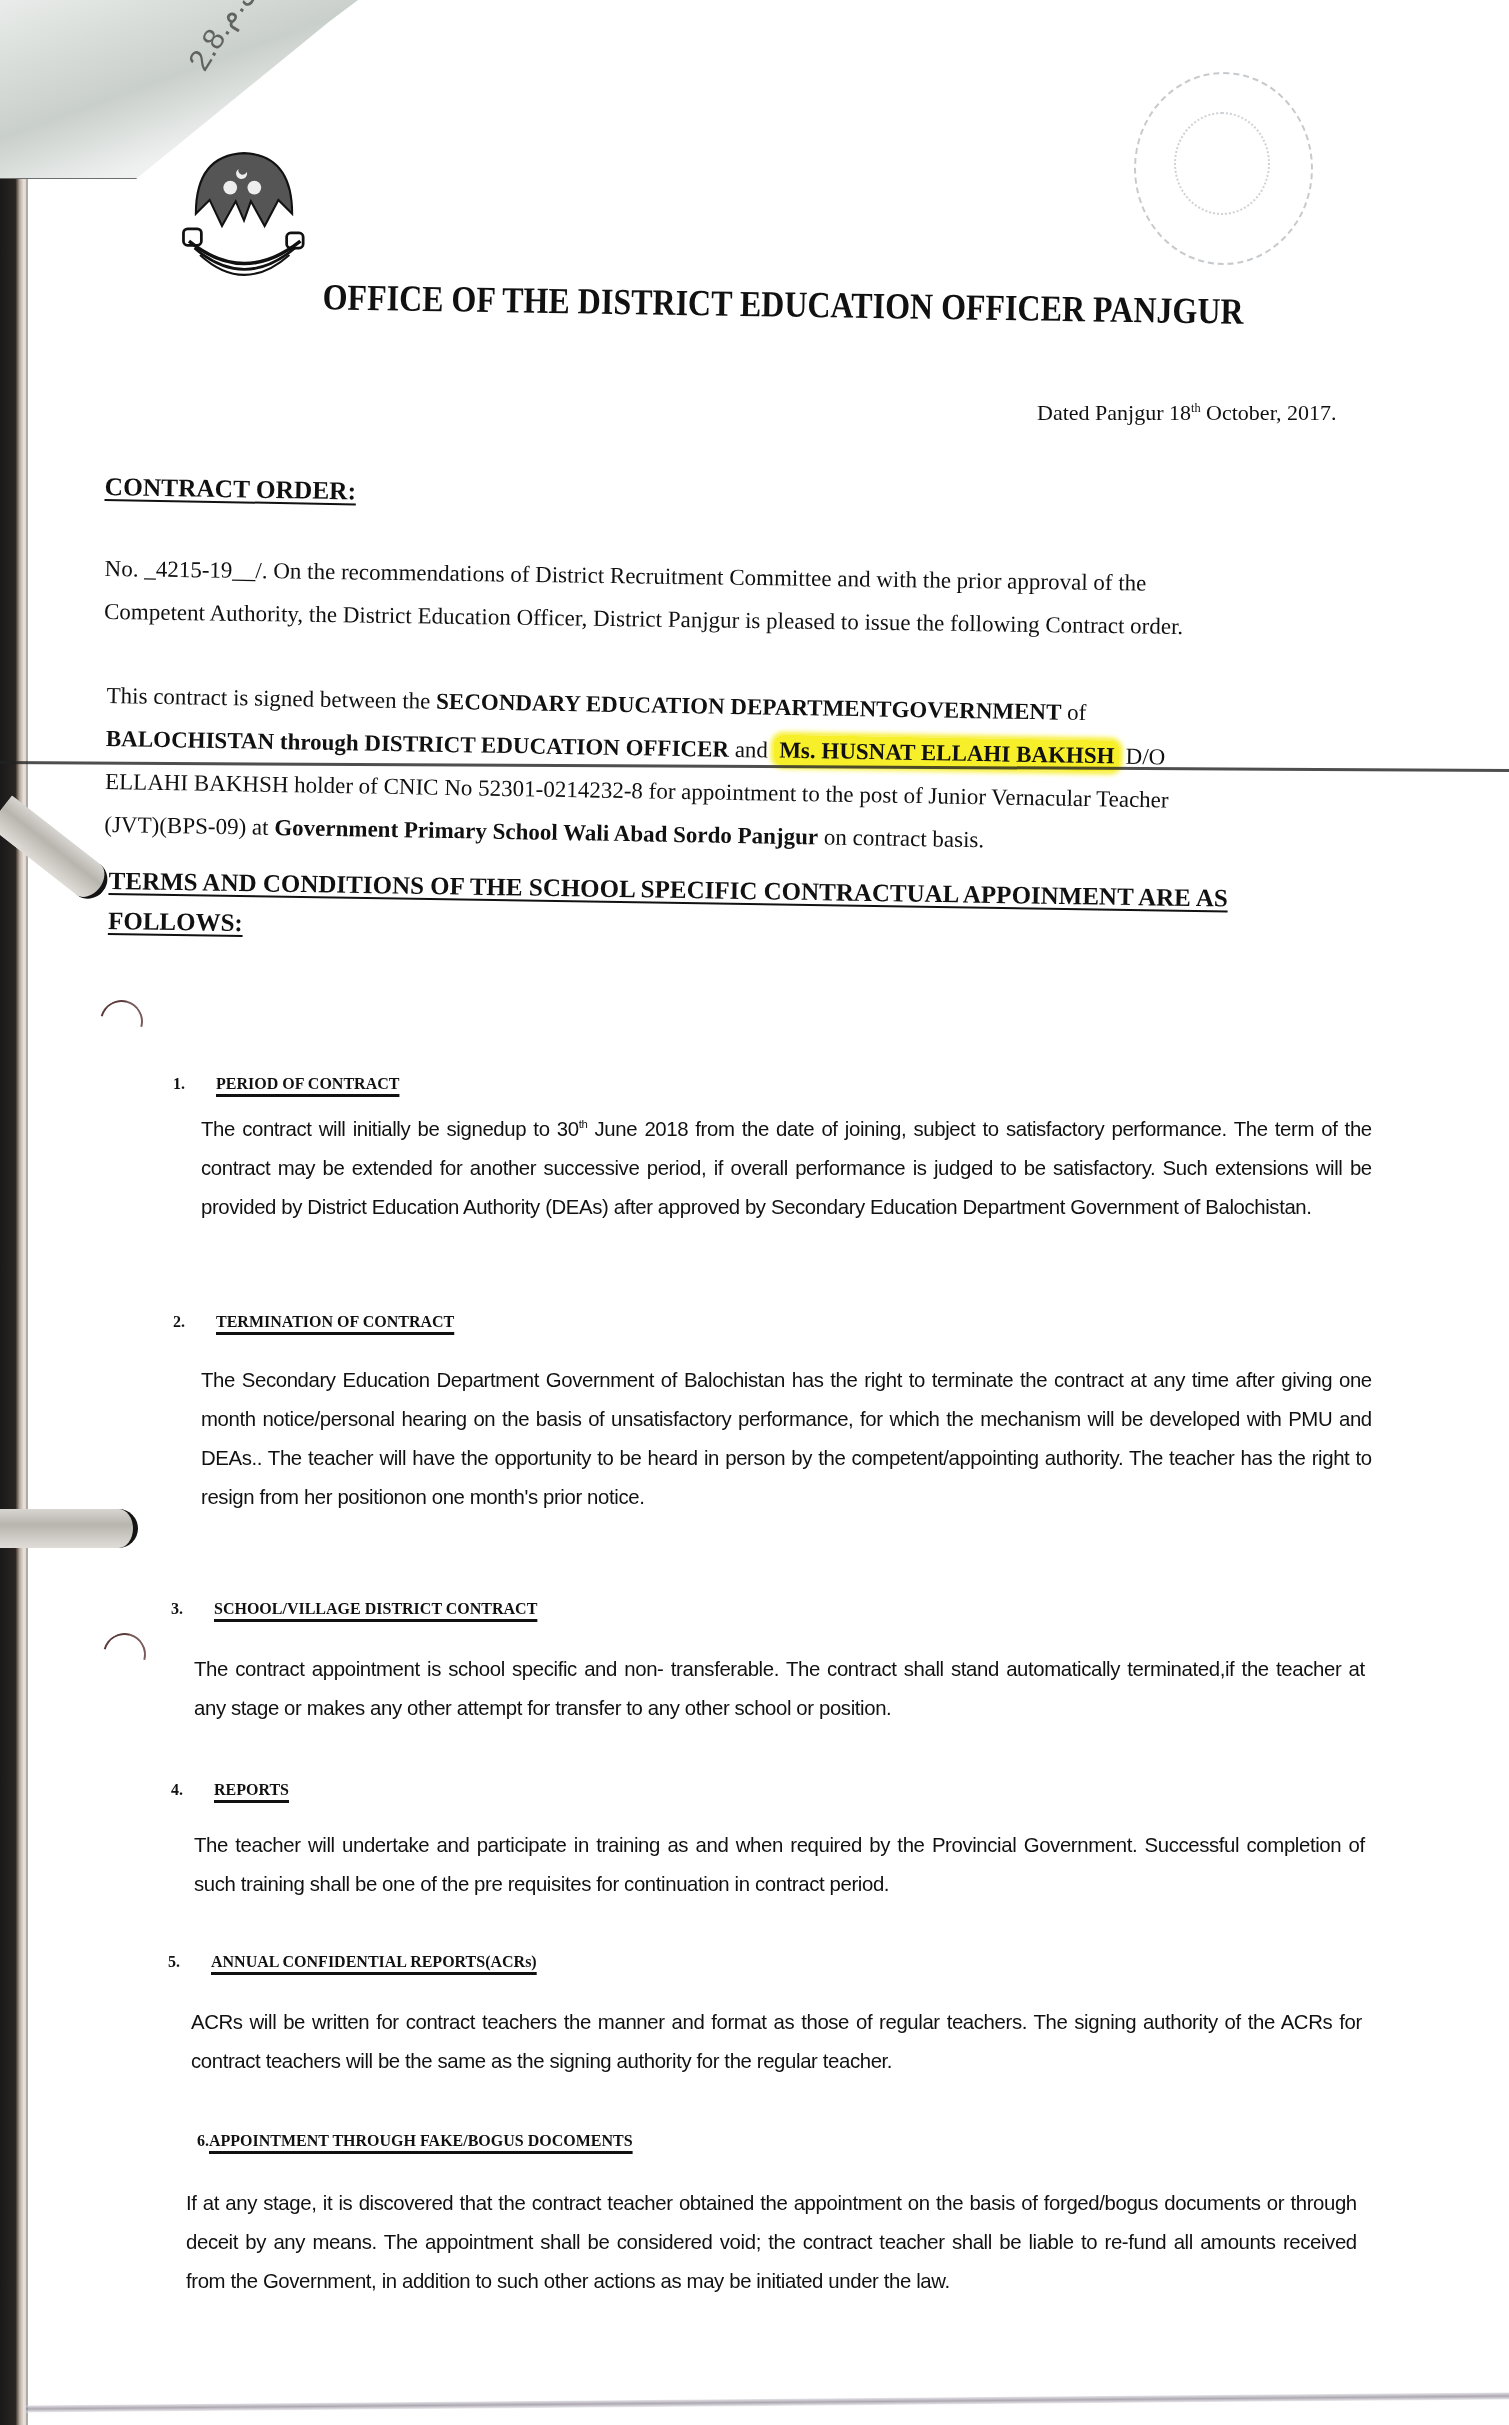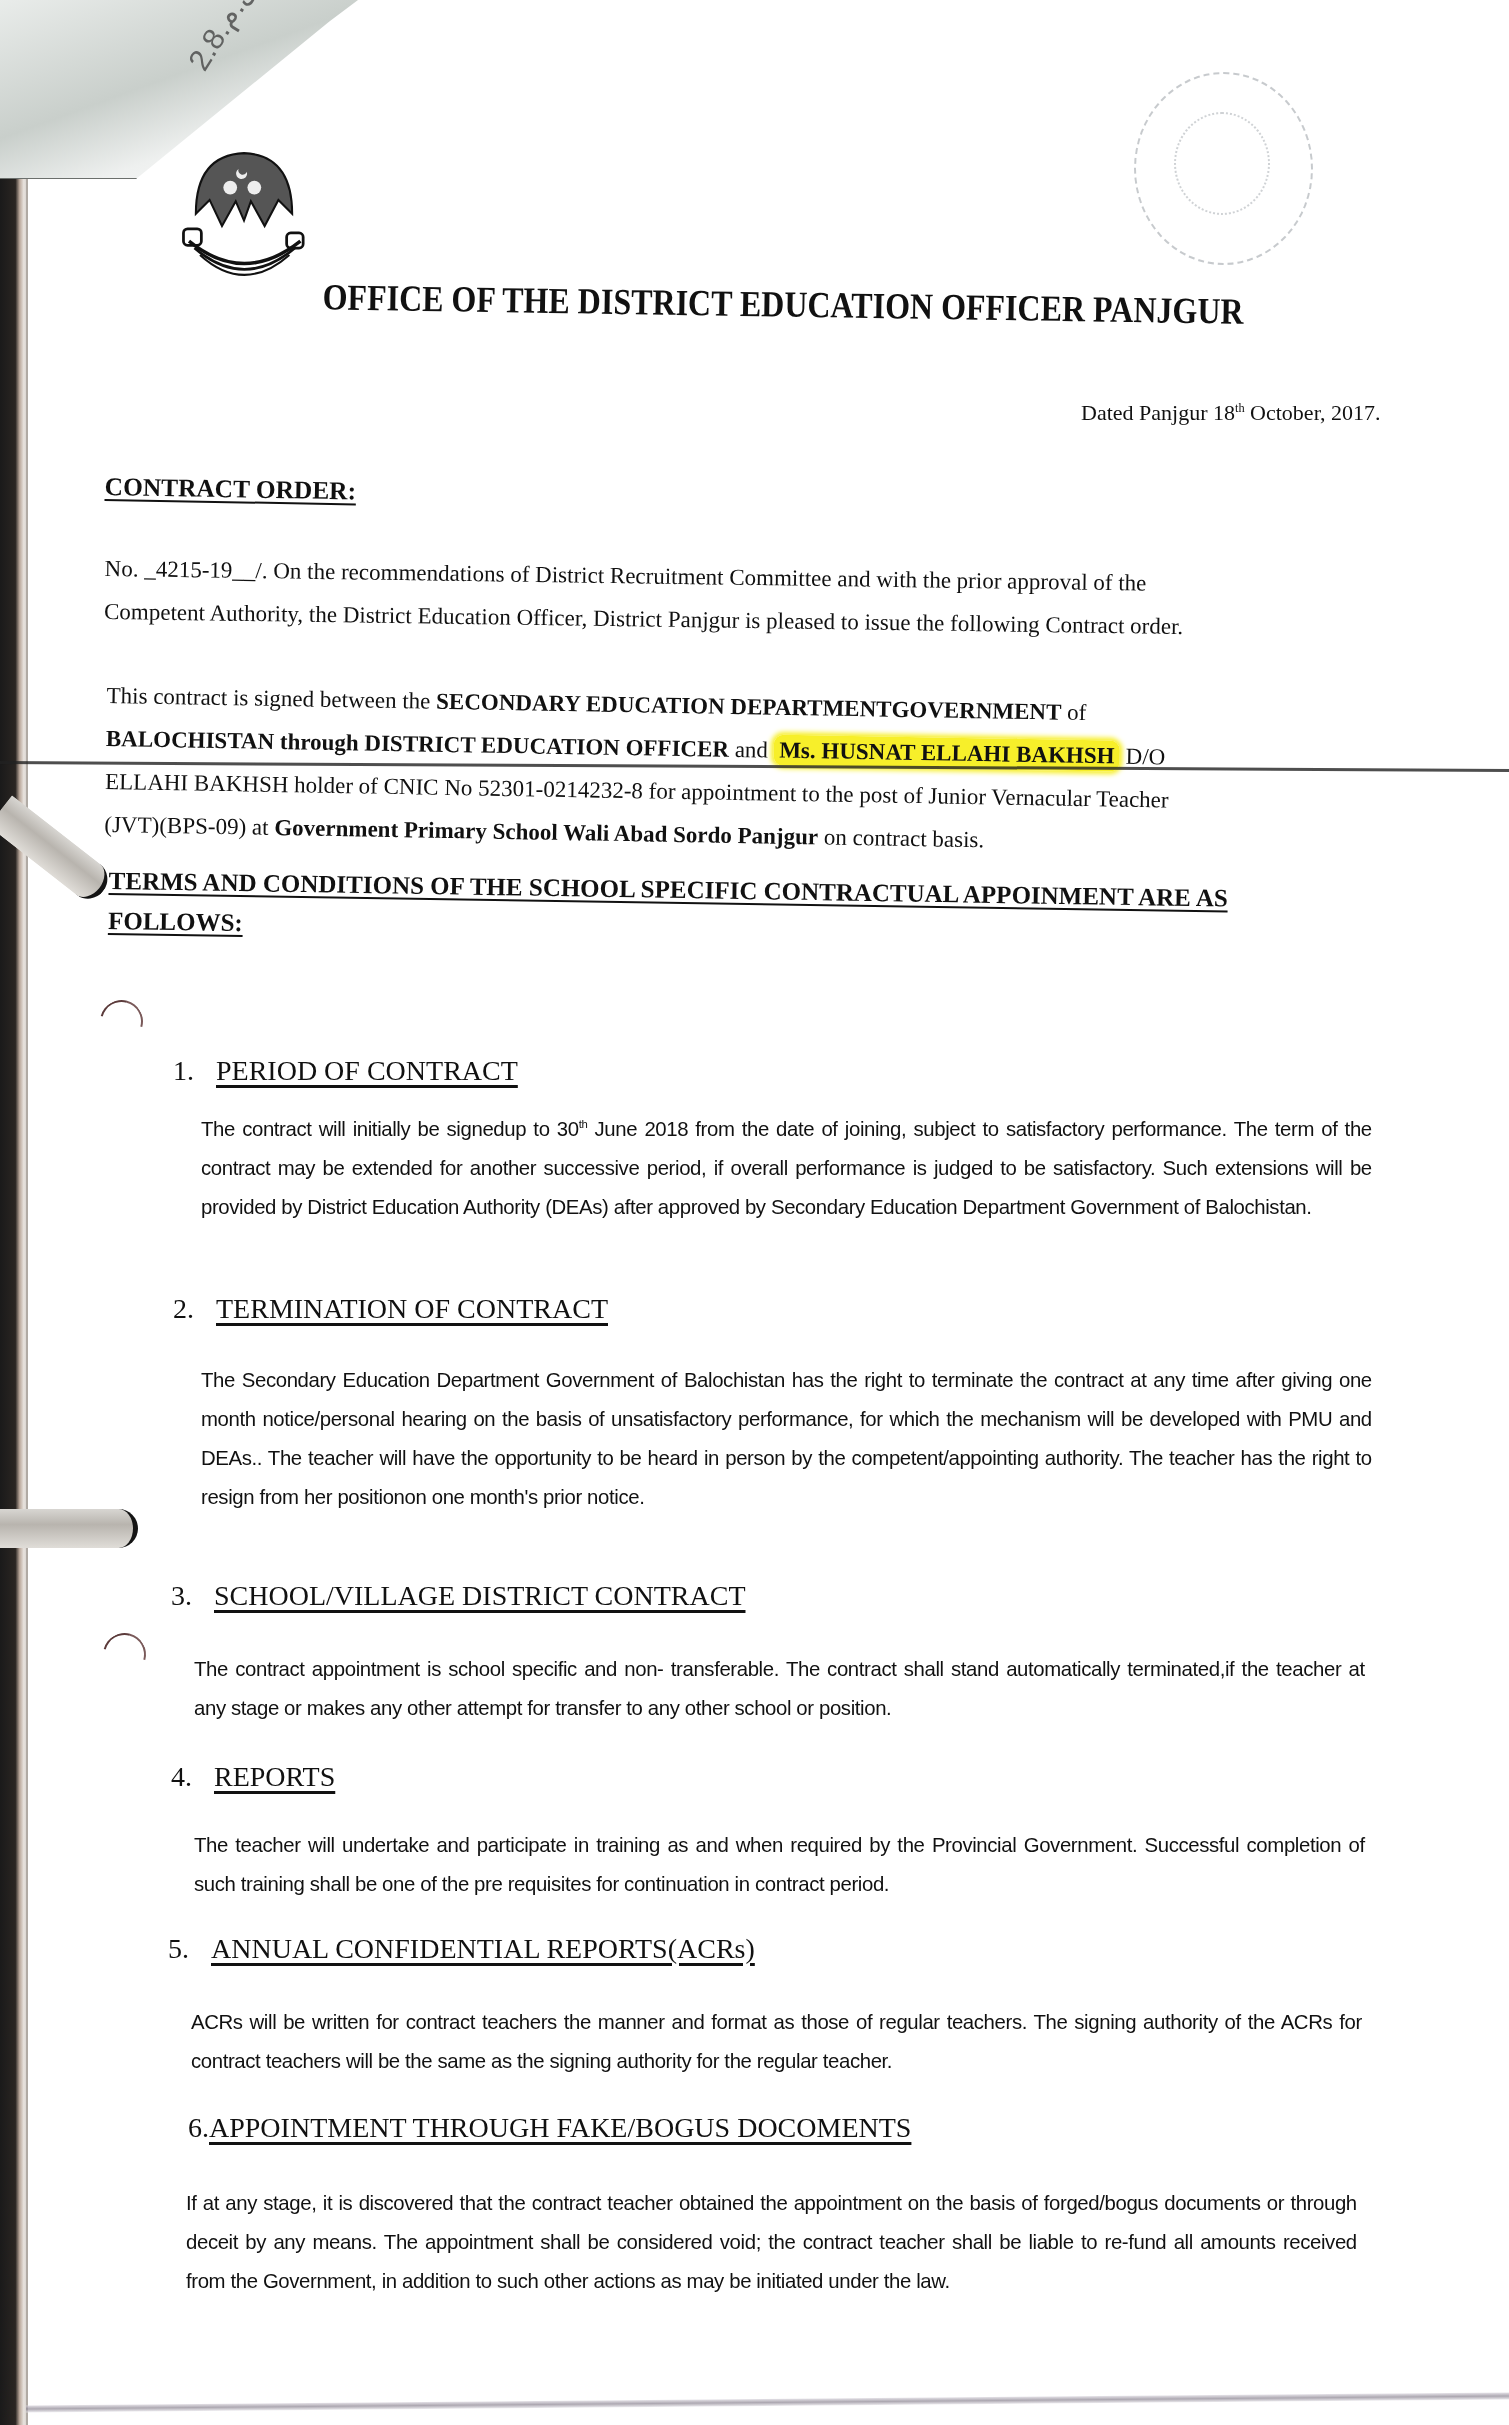--- a/index.html
+++ b/index.html
@@ -62,21 +62,21 @@
     border: 2.1px dotted #a9aeb3; border-radius: 50%;
   }
 
   .title {
     position: absolute; left: 323px; top: 276px;
     font-family: "Liberation Serif", serif; font-weight: bold; font-size: 32px;
     letter-spacing: 0px; transform: rotate(0.9deg) scaleY(1.15); transform-origin: left top;
     white-space: nowrap;
   }
   .dated {
-    position: absolute; left: 1037px; top: 400px; font-size: 22px; white-space: nowrap; margin-left: 44px;
+    position: absolute; left: 1037px; top: 400px; font-size: 22px; white-space: nowrap;
   }
   .dated sup { font-size: 12.4px; }
   .contract-order-heading {
     position: absolute; left: 105px; top: 472px;
     font-weight: bold; font-size: 25.4px; text-decoration: underline; text-underline-offset: 4.1px;
     transform: rotate(1deg); transform-origin: left top;
   }
   .para {
     position: absolute; font-size: 23px; line-height: 43px; white-space: nowrap;
   }
@@ -90,22 +90,22 @@
   .strike-line {
     position: absolute; left: 0; top: 765px; width: 1510px; height: 2.8px;
     background: #222; transform: rotate(0.3deg); opacity: .8;
   }
   .terms-heading {
     position: absolute; left: 109px; top: 861px; font-weight: bold; font-size: 25px;
     line-height: 40px; text-decoration: underline; text-underline-offset: 4.1px;
     transform: rotate(0.9deg); transform-origin: left top; white-space: nowrap;
   }
   .sec-heading {
-    position: absolute; font-family: "Liberation Serif", serif; font-weight: normal;
-    font-size: 28px; white-space: nowrap;
+    position: absolute; font-family: "Liberation Serif", serif; font-weight: bold;
+    font-size: 16px; white-space: nowrap; margin-top: 20px;
   }
   .sec-num { display: inline-block; width: 43px; }
   .sec-title { text-decoration: underline; text-decoration-thickness: 2.8px; text-underline-offset: 4.8px; }
   .sec-body {
     position: absolute; font-family: "Liberation Sans", sans-serif; font-size: 21px;
     line-height: 39px; width: 1207px; text-align: justify; letter-spacing: -0.4px;
     transform: scaleX(0.97); transform-origin: left top;
   }
   .sec-body sup { font-size: 11.7px; line-height: 0; }
 </style>

